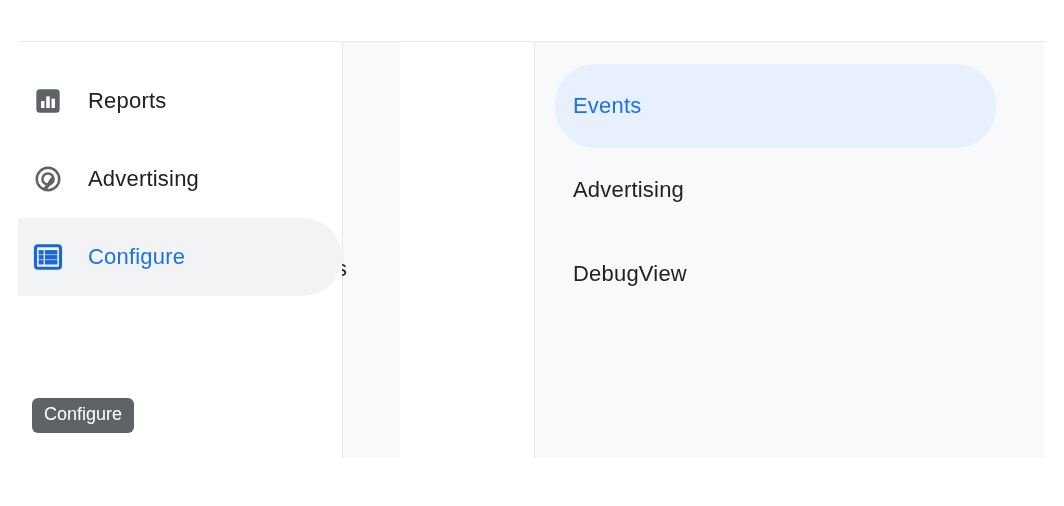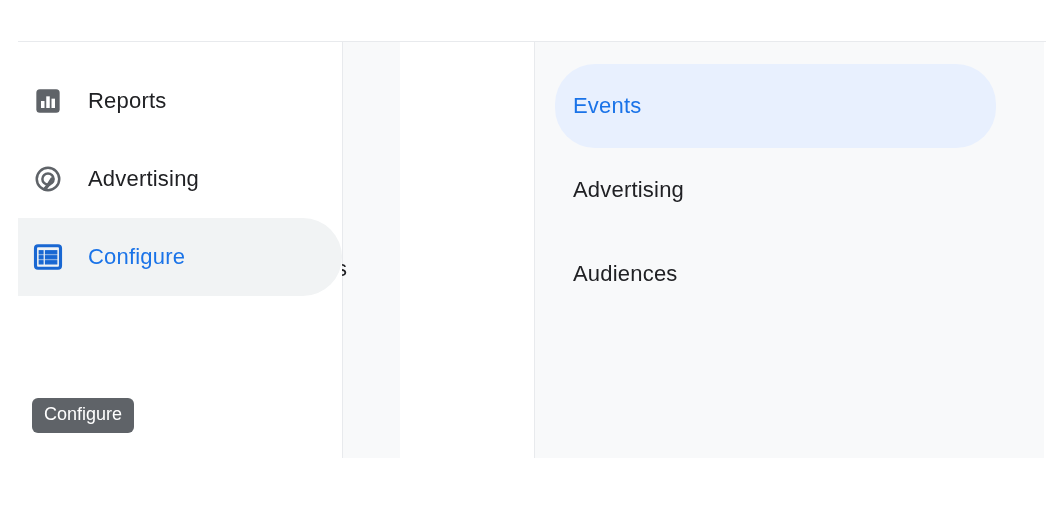--- a/index.html
+++ b/index.html
@@ -176,15 +176,15 @@
 <div class="tooltip">Configure</div>
 
 <div class="right-panel">
   <div class="sub-item active">
     <span>Events</span>
   </div>
   <div class="sub-item">
     <span>Advertising</span>
   </div>
   <div class="sub-item">
-    <span>Audiences</span>
+    <span>DebugView</span>
   </div>
 </div>
 
 </body></html>

